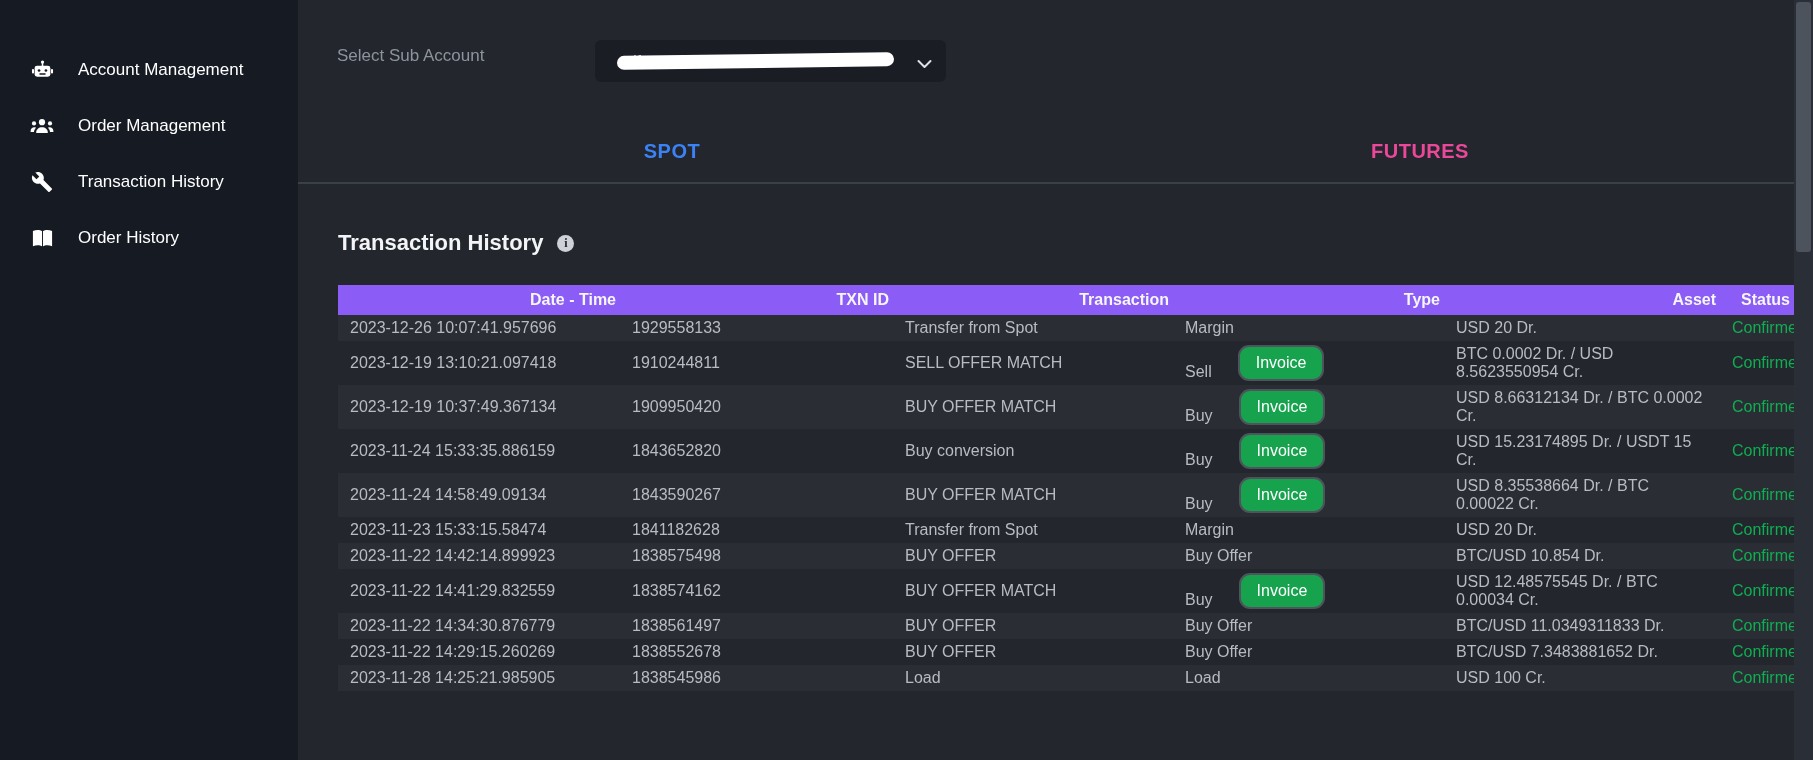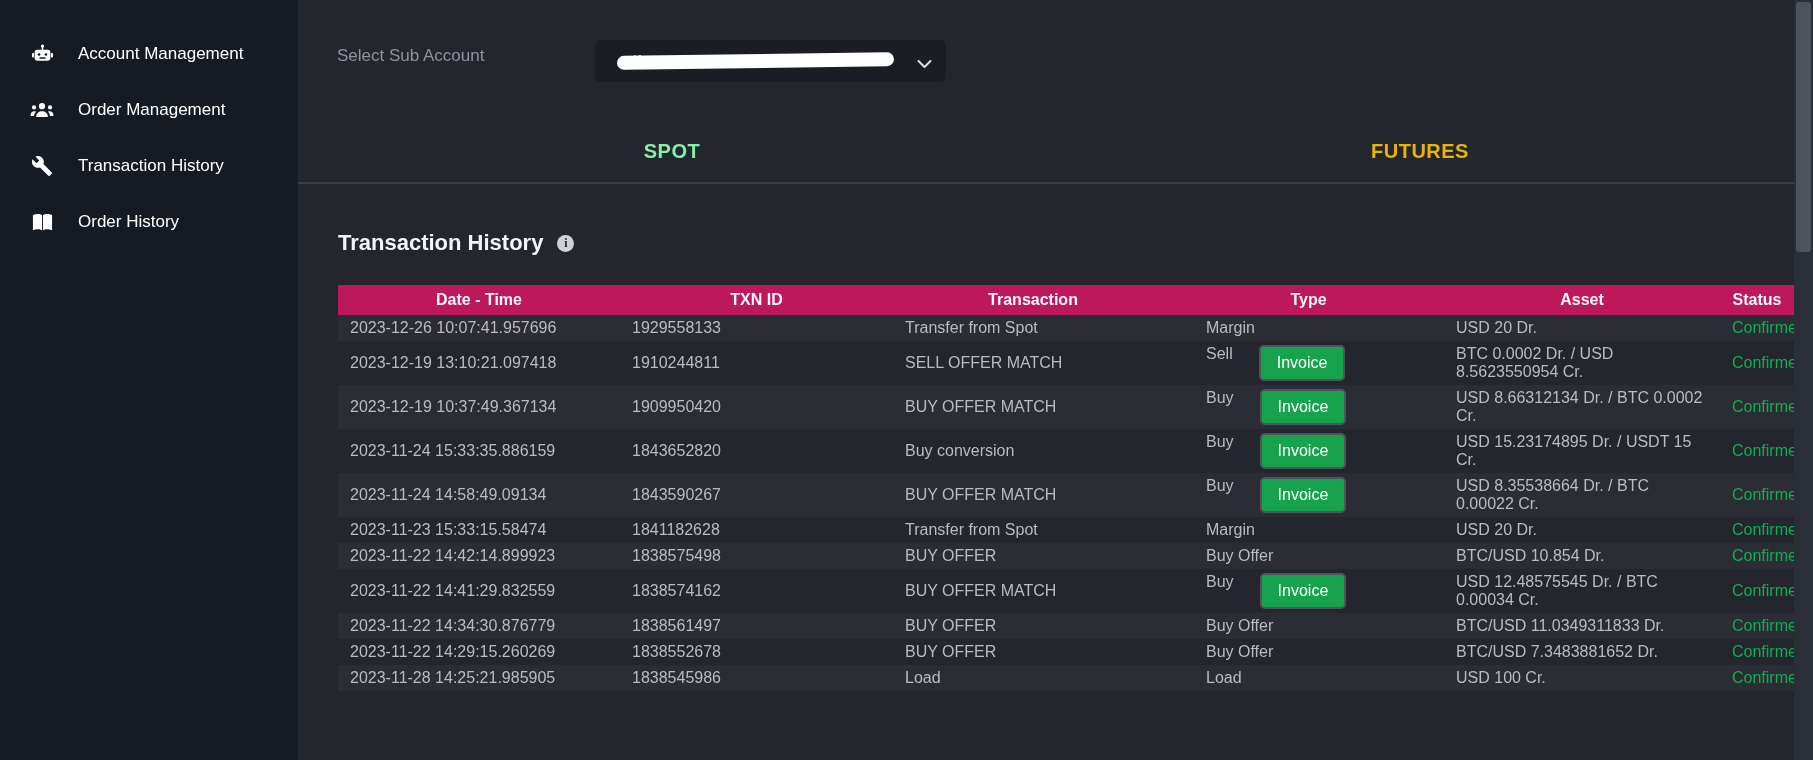--- a/index.html
+++ b/index.html
@@ -1,21 +1,21 @@
 <!DOCTYPE html>
 <html><head>
 <meta charset="utf-8">
 <style>
   * { box-sizing: border-box; margin: 0; padding: 0; }
   html,body { width:1813px; height:760px; overflow:hidden; }
   body { font-family:"Liberation Sans", sans-serif; background:#23272d; }
   .app { position:relative; display:flex; width:1813px; height:760px; }
 
   
-  .sidebar { flex:none; width:298px; height:760px; background:#151a23; padding-top:26px; }
+  .sidebar { flex:none; width:298px; height:760px; background:#151a23; padding-top:42px; }
   .side-item { display:flex; align-items:center; height:56px; padding-left:30px; gap:24px;
                color:#ffffff; font-size:17px; font-weight:500; cursor:pointer; }
   .side-item .icn { width:24px; height:24px; flex:none; display:flex; align-items:center; justify-content:center; }
   .side-item svg { display:block; }
 
   
   .main { position:relative; flex:1; height:632px; background:#23272d; }
 
   .subaccount-label { position:absolute; left:39px; top:46px; color:#8d939c; font-size:17px; }
   .select-box { position:absolute; left:297px; top:40px; width:351px; height:42px;
@@ -24,46 +24,46 @@
   .email-frag.left  { left:30px; }
   .email-frag.right { right:62px; }
   .scribble { position:absolute; left:22px; right:52px; top:14px; height:14px;
               background:#ffffff; border-radius:8px; transform:rotate(-0.8deg); }
   .chevron { position:absolute; right:14px; top:15px; }
 
   
   .tabs { position:absolute; left:0; right:19px; top:120px; height:64px; display:flex;
           border-bottom:2px solid #3a4047; }
   .tab { flex:1; display:flex; align-items:center; justify-content:center;
-         font-size:20px; font-weight:700; letter-spacing:0.5px; color:#eab308; cursor:pointer; }
-  .tab.active { color:#86efac; }
+         font-size:20px; font-weight:700; letter-spacing:0.5px; color:#ec4899; cursor:pointer; }
+  .tab.active { color:#3b82f6; }
 
   
   .section { position:absolute; left:40px; right:19px; top:186px; }
   .section-head { display:flex; align-items:center; gap:14px; margin-top:42px; height:30px; }
   .section-title { color:#f3f4f6; font-size:22px; font-weight:600; }
   .info-icon { width:17px; height:17px; border-radius:50%; background:#ced2d8; color:#23272d;
                font-size:12px; font-weight:700; font-family:"Liberation Serif", serif;
                display:flex; align-items:center; justify-content:center; cursor:pointer; }
 
   
   table { border-collapse:collapse; table-layout:fixed; width:1456px; margin-top:27px; }
   col.c-date   { width:282px; }
   col.c-txn    { width:273px; }
   col.c-desc   { width:280px; }
   col.c-type   { width:271px; }
   col.c-asset  { width:276px; }
   col.c-status { width:74px;  }
-  thead th { background:#be185d; color:#f5f6f8; font-size:16px; font-weight:700;
-             text-align:center; padding:6px 4px; height:30px; white-space:nowrap; }
+  thead th { background:#8b5cf6; color:#f5f6f8; font-size:16px; font-weight:700;
+             text-align:right; padding:6px 4px; height:30px; white-space:nowrap; }
   tbody td { color:#b8bcc2; font-size:16px; padding:4px 12px; vertical-align:middle; }
   tbody tr:nth-child(odd) td { background:rgba(255,255,255,0.035); }
   td.status { color:#0fae52; white-space:nowrap; overflow:visible; padding-left:12px; }
-  .type-wrap { display:flex; align-items:flex-start; gap:26px;margin-left:21px; }
-  .invoice-btn { background:#17a34e; color:#ffffff; border:2px solid #4d545c; border-radius:5px;
+  .type-wrap { display:flex; align-items:flex-end; gap:26px; }
+  .invoice-btn { background:#17a34e; color:#ffffff; border:2px solid #4d545c; border-radius:11px;
                  font-family:"Liberation Sans", sans-serif; font-size:16px; padding:8px 16px;
                  cursor:pointer; line-height:1; }
 
   
   .scrollbar { position:absolute; right:0; top:0; width:19px; height:760px; background:#2a2f37; }
   .scroll-thumb { position:absolute; left:2px; right:2px; top:2px; height:250px; background:#4c535c; border-radius:3px; }
 </style>
 </head>
 <body>
 

